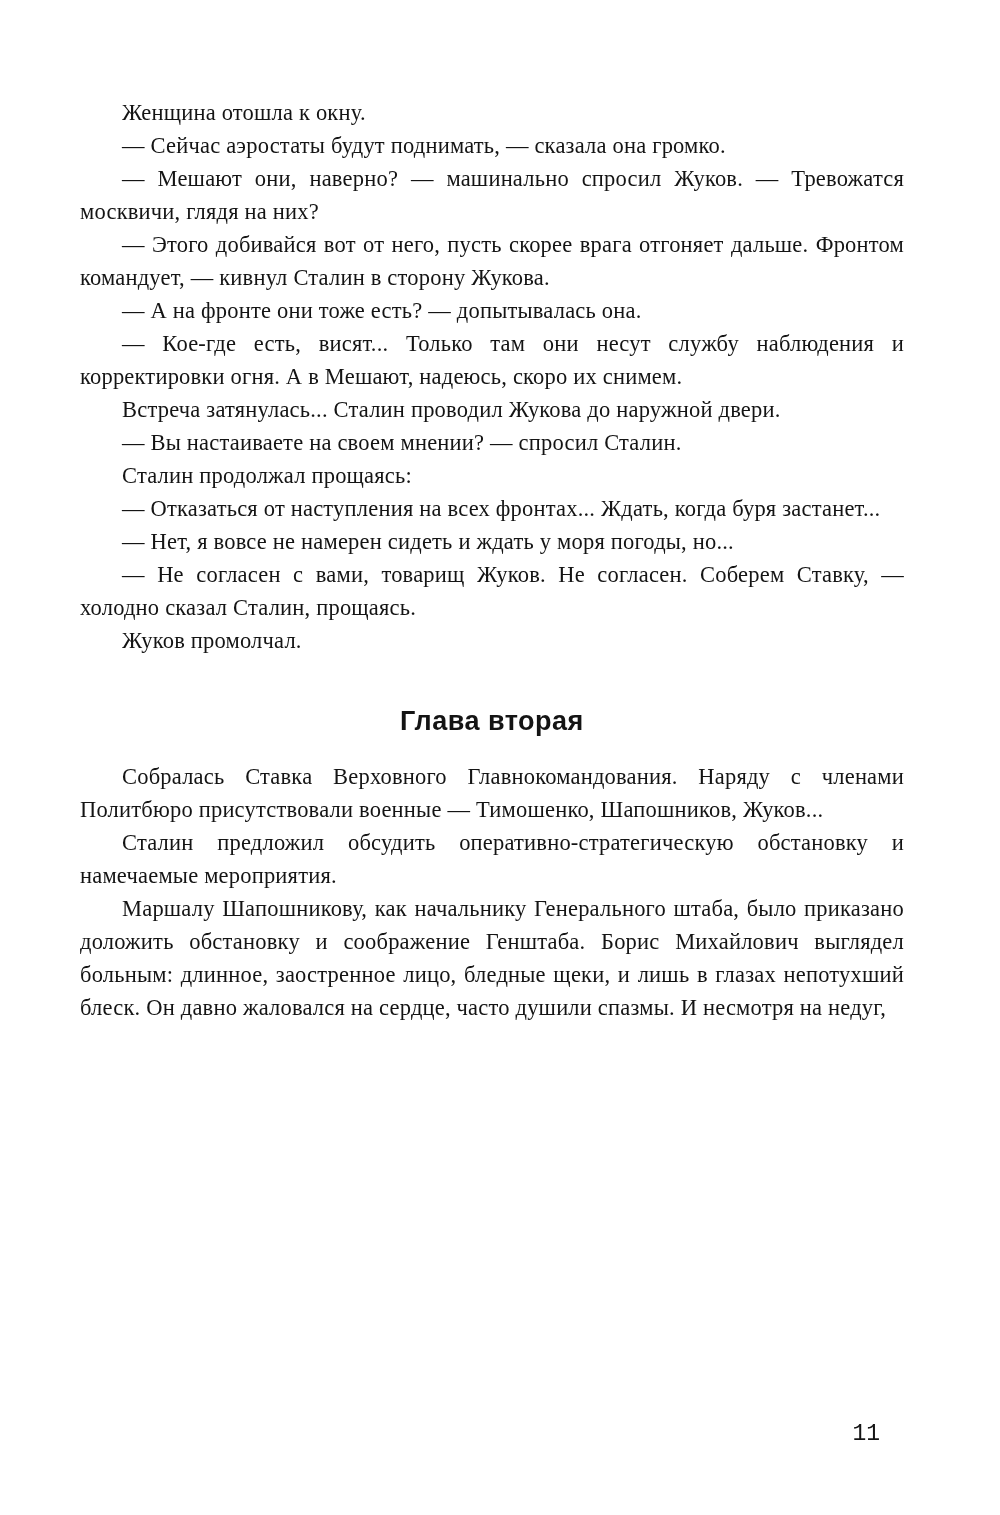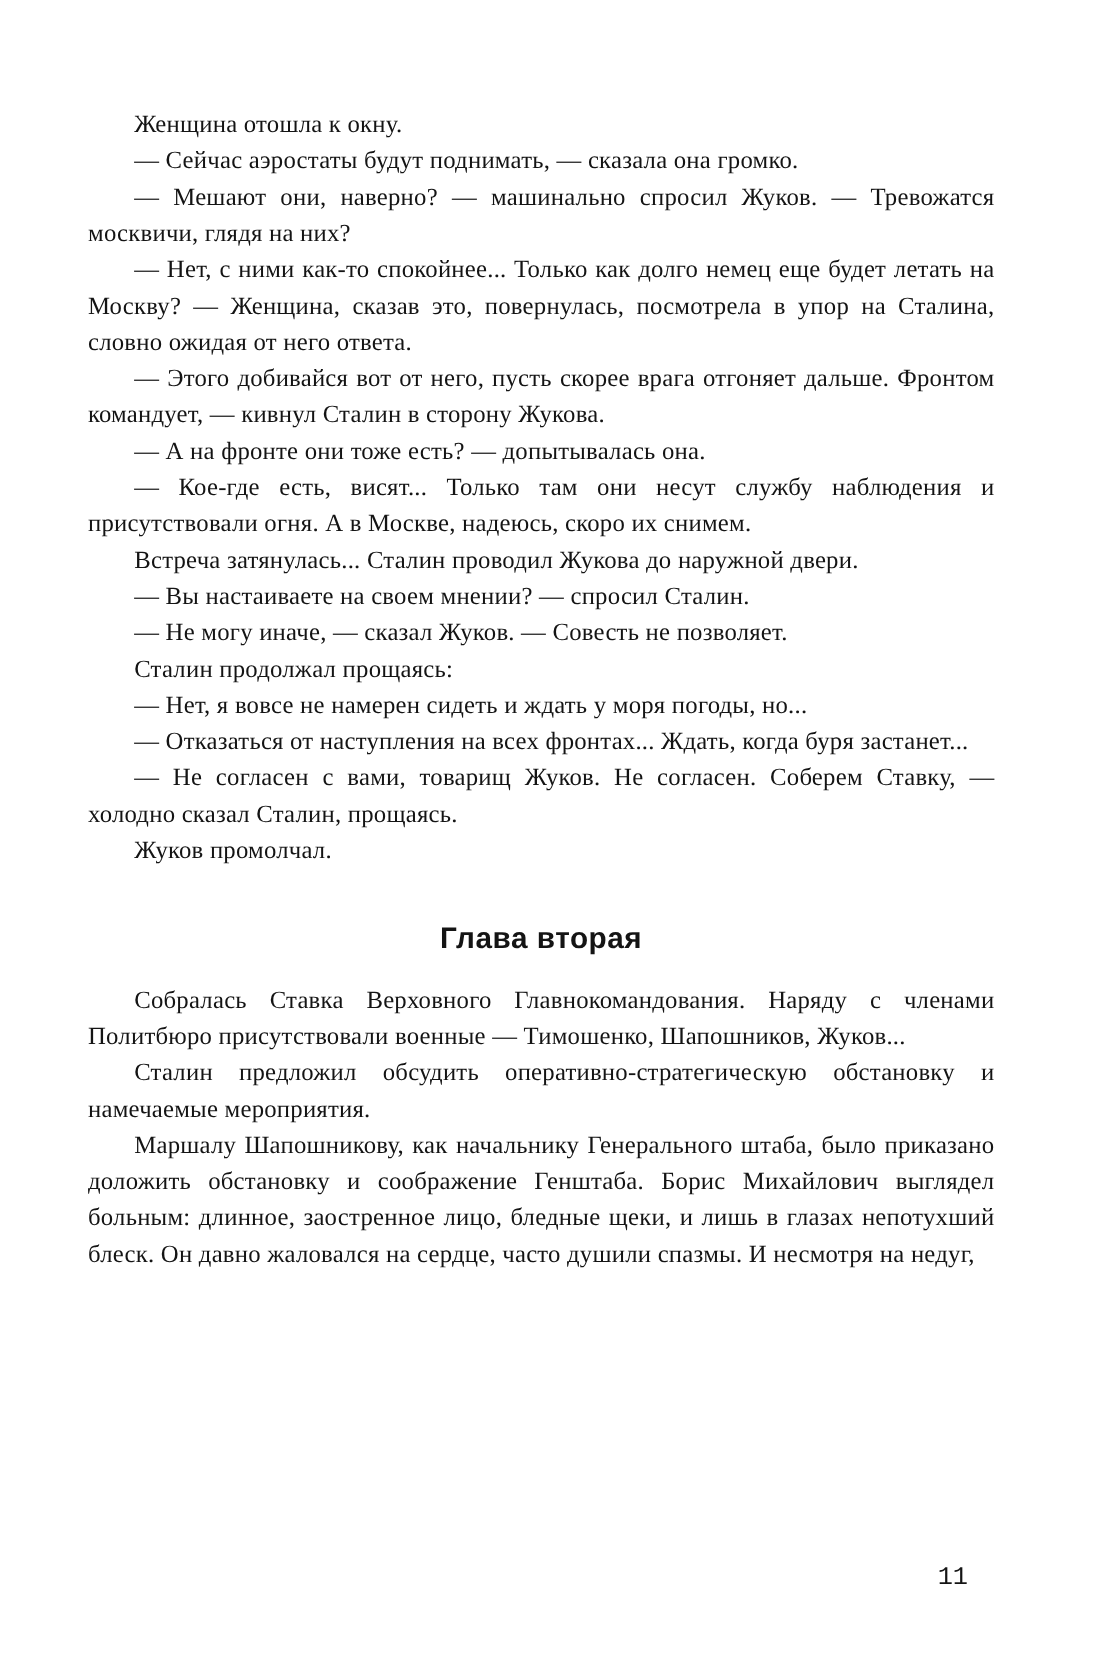--- a/index.html
+++ b/index.html
@@ -48,30 +48,28 @@
   }
 </style>
 </head>
 <body>
 
 <div class="page">
 
   <p>Женщина отошла к окну.</p>
   <p>— Сейчас аэростаты будут поднимать, — сказала она громко.</p>
   <p>— Мешают они, наверно? — машинально спросил Жуков. — Тревожатся москвичи, глядя на них?</p>
-  <p>— Нет, с ними как-то спокойнее... Только как долго немец еще будет летать на Москву? — Женщина, сказав это, повернулась, посмотрела в упор на Сталина, словно ожидая от него ответа.</p>
   <p>— Этого добивайся вот от него, пусть скорее врага отгоняет дальше. Фронтом командует, — кивнул Сталин в сторону Жукова.</p>
   <p>— А на фронте они тоже есть? — допытывалась она.</p>
-  <p>— Кое-где есть, висят... Только там они несут службу наблюдения и присутствовали огня. А в Москве, надеюсь, скоро их снимем.</p>
+  <p>— Кое-где есть, висят... Только там они несут службу наблюдения и корректировки огня. А в Мешают, надеюсь, скоро их снимем.</p>
   <p>Встреча затянулась... Сталин проводил Жукова до наружной двери.</p>
   <p>— Вы настаиваете на своем мнении? — спросил Сталин.</p>
-  <p>— Не могу иначе, — сказал Жуков. — Совесть не позволяет.</p>
   <p>Сталин продолжал прощаясь:</p>
+  <p>— Отказаться от наступления на всех фронтах... Ждать, когда буря застанет...</p>
   <p>— Нет, я вовсе не намерен сидеть и ждать у моря погоды, но...</p>
-  <p>— Отказаться от наступления на всех фронтах... Ждать, когда буря застанет...</p>
   <p>— Не согласен с вами, товарищ Жуков. Не согласен. Соберем Ставку, — холодно сказал Сталин, прощаясь.</p>
   <p>Жуков промолчал.</p>
 
   <h2 class="chapter-heading">Глава вторая</h2>
 
   <p>Собралась Ставка Верховного Главнокомандования. Наряду с членами Политбюро присутствовали военные — Тимошенко, Шапошников, Жуков...</p>
   <p>Сталин предложил обсудить оперативно-стратегическую обстановку и намечаемые мероприятия.</p>
   <p>Маршалу Шапошникову, как начальнику Генерального штаба, было приказано доложить обстановку и соображение Генштаба. Борис Михайлович выглядел больным: длинное, заостренное лицо, бледные щеки, и лишь в глазах непотухший блеск. Он давно жаловался на сердце, часто душили спазмы. И несмотря на недуг,</p>
 
 </div>

